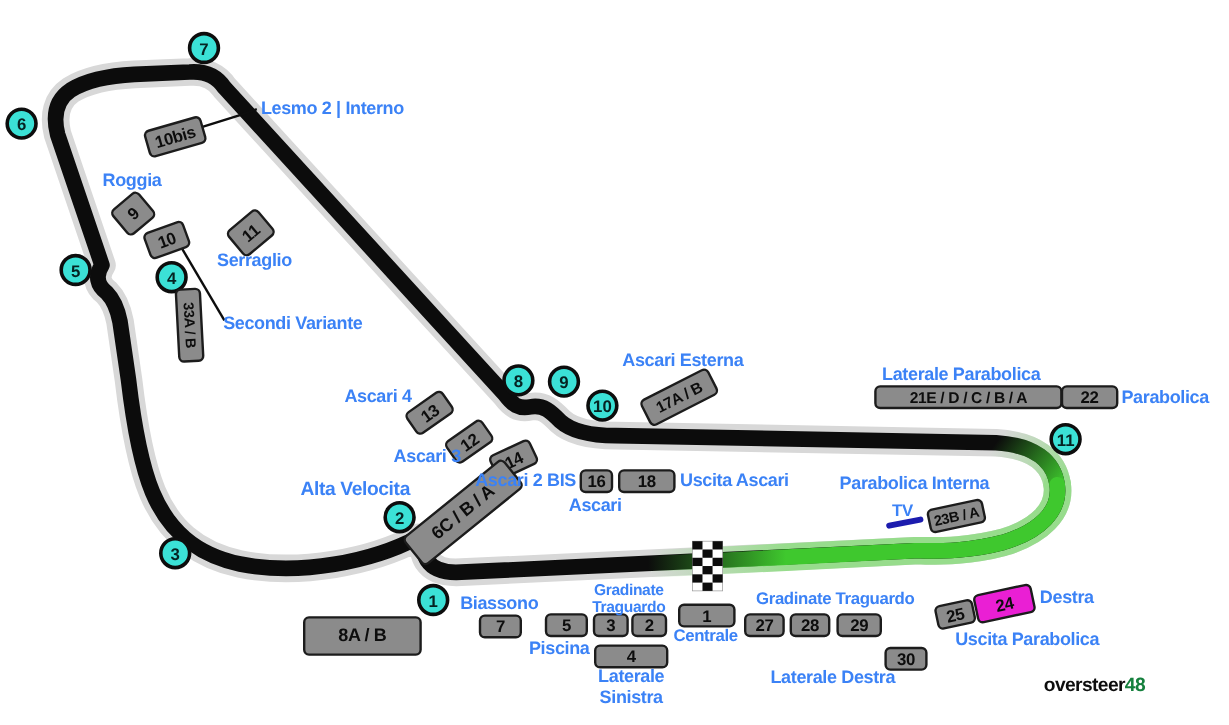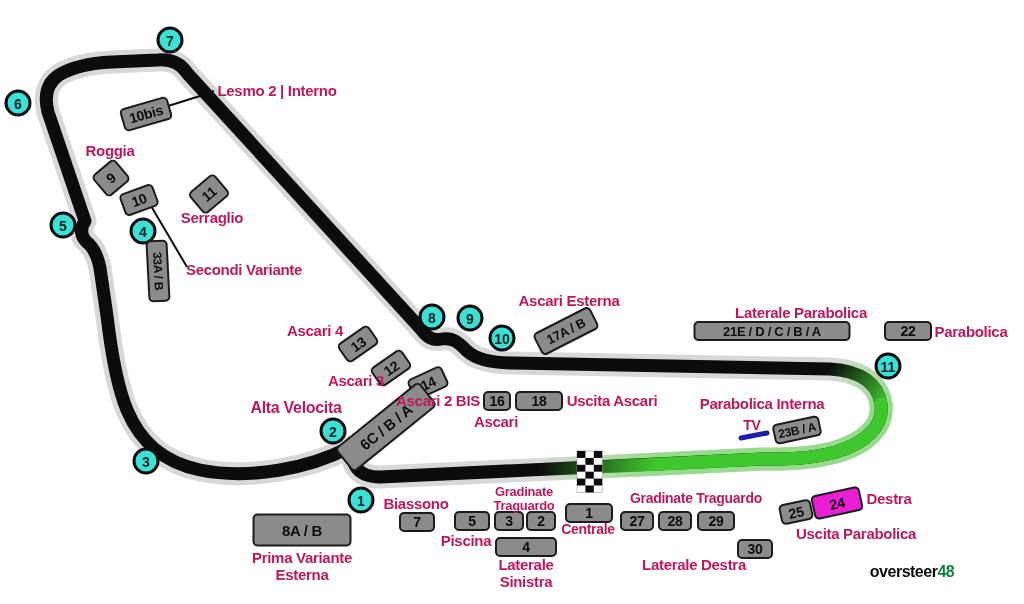--- a/index.html
+++ b/index.html
@@ -6,21 +6,21 @@
   #stage{position:relative;width:1024px;height:604px;background:#ffffff;overflow:hidden;
          font-family:"Liberation Sans","DejaVu Sans",sans-serif;}
   #track-svg{position:absolute;left:0;top:0;}
   .stand{position:absolute;display:flex;align-items:center;justify-content:center;
          box-sizing:border-box;background:#8b8b8b;border:2px solid #1c1c1c;border-radius:5px;
          color:#0d0d0d;font-weight:bold;letter-spacing:-0.3px;white-space:nowrap;}
   .stand.magenta{background:#ea1fd4;}
   .turn-marker{position:absolute;width:21px;height:21px;border-radius:50%;
          background:#3be1d6;border:3px solid #0d0d0d;display:flex;align-items:center;justify-content:center;
          color:#052322;font-weight:bold;font-size:14px;transform:translate(-50%,-50%);}
-  .map-label{position:absolute;transform:translate(-50%,-50%);color:#be185d;font-weight:bold;
+  .map-label{position:absolute;transform:translate(-50%,-50%);color:#3b82f6;font-weight:bold;
          text-align:center;line-height:1.1;white-space:nowrap;letter-spacing:-0.3px;}
   .brand{position:absolute;transform:translate(-50%,-50%);font-weight:bold;font-size:16px;
          color:#0d0d0d;letter-spacing:-0.5px;white-space:nowrap;}
   .brand .accent{color:#15803d;}
 </style>
 </head>
 <body>
 
 <div id="stage">
 
@@ -101,21 +101,21 @@
     <div class="stand" style="left: 139px; top: 200px; width: 36px; height: 24px; font-size: 14px; transform: translate(-50%, -50%) rotate(-20deg);">10</div>
     <div class="stand" style="left: 209px; top: 194px; width: 34px; height: 28px; font-size: 14px; transform: translate(-50%, -50%) rotate(-40deg);">11</div>
     <div class="stand" style="left: 158px; top: 271px; width: 62px; height: 22px; font-size: 12px; transform: translate(-50%, -50%) rotate(87deg);">33A / B</div>
     <div class="stand" style="left: 358px; top: 344px; width: 38px; height: 23px; font-size: 14px; transform: translate(-50%, -50%) rotate(-35deg);">13</div>
     <div class="stand" style="left: 391px; top: 368px; width: 38px; height: 23px; font-size: 14px; transform: translate(-50%, -50%) rotate(-35deg);">12</div>
     <div class="stand" style="left: 428px; top: 383px; width: 38px; height: 23px; font-size: 14px; transform: translate(-50%, -50%) rotate(-25deg);">14</div>
     <div class="stand" style="left: 386px; top: 427px; width: 108px; height: 31px; font-size: 15px; transform: translate(-50%, -50%) rotate(-39deg);">6C / B / A</div>
     <div class="stand" style="left: 566px; top: 331px; width: 64px; height: 25px; font-size: 13px; transform: translate(-50%, -50%) rotate(-27deg);">17A / B</div>
     <div class="stand" style="left: 497px; top: 401px; width: 28px; height: 20px; font-size: 14px; transform: translate(-50%, -50%) rotate(0deg);">16</div>
     <div class="stand" style="left: 539px; top: 401px; width: 48px; height: 20px; font-size: 14px; transform: translate(-50%, -50%) rotate(0deg);">18</div>
-    <div class="stand" style="left: 772px; top: 331px; width: 157px; height: 20px; font-size: 13px; transform: translate(-50%, -50%) rotate(0deg);">21E / D / C / B / A</div>
+    <div class="stand" style="left: 807px; top: 331px; width: 157px; height: 20px; font-size: 13px; transform: translate(-50%, -50%) rotate(0deg);">21E / D / C / B / A</div>
     <div class="stand" style="left: 908px; top: 331px; width: 48px; height: 20px; font-size: 14px; transform: translate(-50%, -50%) rotate(0deg);">22</div>
     <div class="stand" style="left: 797px; top: 430px; width: 48px; height: 21px; font-size: 12px; transform: translate(-50%, -50%) rotate(-12deg);">23B / A</div>
     <div class="stand" style="left: 302px; top: 530px; width: 99px; height: 33px; font-size: 15px; transform: translate(-50%, -50%) rotate(0deg);">8A / B</div>
     <div class="stand" style="left: 417px; top: 522px; width: 36px; height: 20px; font-size: 14px; transform: translate(-50%, -50%) rotate(0deg);">7</div>
     <div class="stand" style="left: 472px; top: 521px; width: 36px; height: 20px; font-size: 14px; transform: translate(-50%, -50%) rotate(0deg);">5</div>
     <div class="stand" style="left: 509px; top: 521px; width: 30px; height: 20px; font-size: 14px; transform: translate(-50%, -50%) rotate(0deg);">3</div>
     <div class="stand" style="left: 541px; top: 521px; width: 30px; height: 20px; font-size: 14px; transform: translate(-50%, -50%) rotate(0deg);">2</div>
     <div class="stand" style="left: 526px; top: 547px; width: 62px; height: 20px; font-size: 14px; transform: translate(-50%, -50%) rotate(0deg);">4</div>
     <div class="stand" style="left: 589px; top: 513px; width: 48px; height: 20px; font-size: 14px; transform: translate(-50%, -50%) rotate(0deg);">1</div>
     <div class="stand" style="left: 637px; top: 521px; width: 34px; height: 20px; font-size: 14px; transform: translate(-50%, -50%) rotate(0deg);">27</div>
@@ -145,19 +145,15 @@
       <div class="">Gradinate</div>
       <div class="">Traguardo</div>
     </div>
     <div class="map-label" style="left: 588px; top: 530px; font-size: 14px;">Centrale</div>
     <div class="map-label" style="left: 526px; top: 573px; font-size: 15px;">
       <div class="">Laterale</div>
       <div class="">Sinistra</div>
     </div>
     <div class="map-label" style="left: 696px; top: 499px; font-size: 14px;">Gradinate Traguardo</div>
     <div class="map-label" style="left: 694px; top: 565px; font-size: 15px;">Laterale Destra</div>
-    <div class="map-label" style="left: 302px; top: 566px; font-size: 15px;">
-      <div class="">Prima Variante</div>
-      <div class="">Esterna</div>
-    </div>
     <div class="map-label" style="left: 889px; top: 499px; font-size: 15px;">Destra</div>
     <div class="map-label" style="left: 856px; top: 534px; font-size: 15px;">Uscita Parabolica</div>
   </div>
 
 </body></html>

